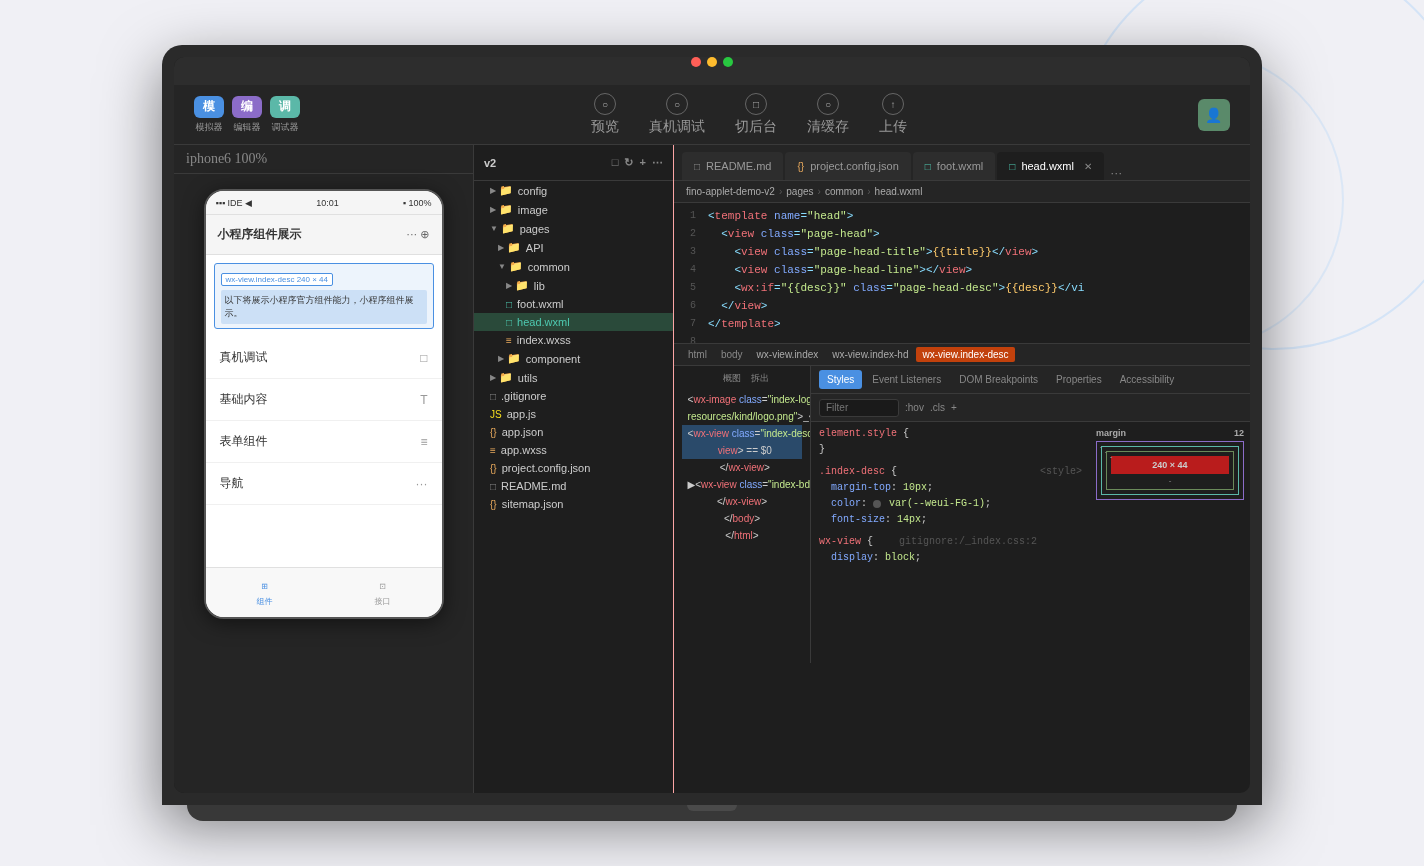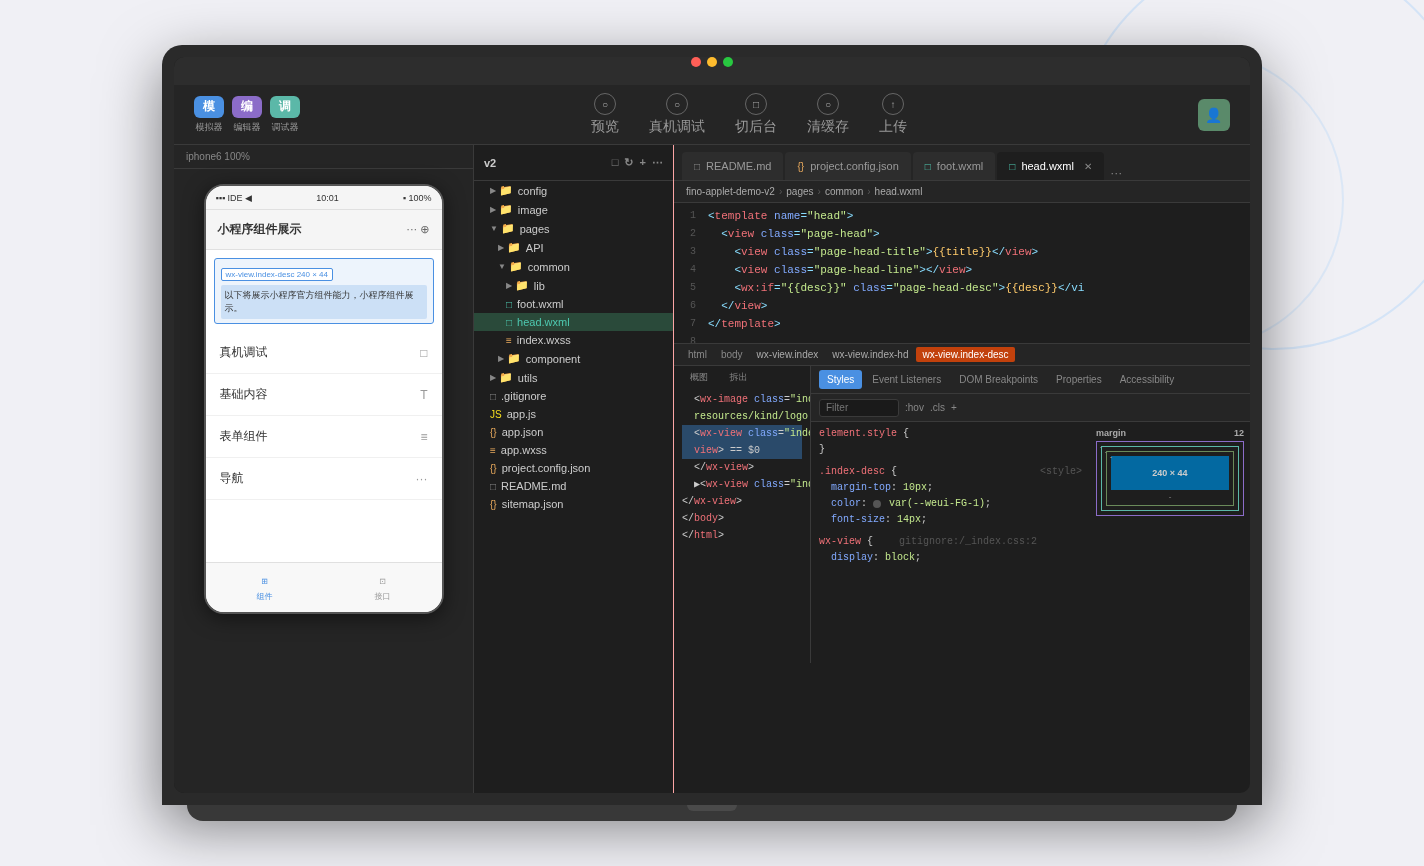--- a/index.html
+++ b/index.html
@@ -193,24 +193,25 @@
     
     .left-panel {
       width: 300px;
       background: #252525;
       display: flex;
       flex-direction: column;
       border-right: 1px solid #3a3a3a;
       flex-shrink: 0;
     }
     .device-label {
-      font-size: 10px;
+      font-size: 14px;
       color: #888;
       padding: 6px 12px;
       border-bottom: 1px solid #3a3a3a;
+      font-family: Liberation Serif, serif;
     }
     .device-frame {
       flex: 1;
       display: flex;
       justify-content: center;
       align-items: flex-start;
       padding: 15px;
     }
     .phone-mockup {
       width: 240px;
@@ -469,24 +470,25 @@
     
     .bottom-section {
       height: 320px;
       display: flex;
       flex-direction: column;
       border-top: 1px solid #3a3a3a;
     }
     .html-tree-content {
       padding: 4px 8px;
       font-size: 10px;
-      font-family: Liberation Mono, monospace;
+      font-family: Liberation Sans, sans-serif;
       color: #ccc;
       overflow: hidden;
       flex: 1;
+      text-align: center;
     }
     .html-line {
       line-height: 17px;
       white-space: pre;
     }
     .html-line.hl { background: #2a4a6a; }
 
     
     .element-tabs-row {
       height: 24px;
@@ -952,21 +954,21 @@
                         <div style="font-size:9px; color:#aaa; margin-bottom:3px; display:flex; justify-content:space-between;">
                           <span>margin</span>
                           <span>12</span>
                         </div>
                         <div style="border:1px solid #8b6cc8; padding:4px; position:relative;">
                           <span style="position:absolute;top:1px;left:3px;font-size:7px;color:#888;">-</span>
                           <div style="border:1px solid #5bb8a8; padding:4px; position:relative;">
                             <span style="position:absolute;top:1px;left:3px;font-size:7px;color:#888;">-</span>
                             <div style="border:1px solid #6a8a5a; padding:4px; position:relative;">
                               <span style="position:absolute;top:1px;left:3px;font-size:7px;color:#888;">-</span>
-                              <div style="background:#0369a1; text-align:center; padding:12px 4px; font-size:9px; color:#ccc;">240 × 44</div>
+                              <div style="background:#b91c1c; text-align:center; padding:4px 4px; font-size:9px; color:#ccc;">240 × 44</div>
                               <span style="display:block;text-align:center;font-size:8px;color:#666;margin-top:2px;">-</span>
                             </div>
                           </div>
                         </div>
                       </div>
                     </div>
                   </div>
                 </div>
               </div>
             </div>

